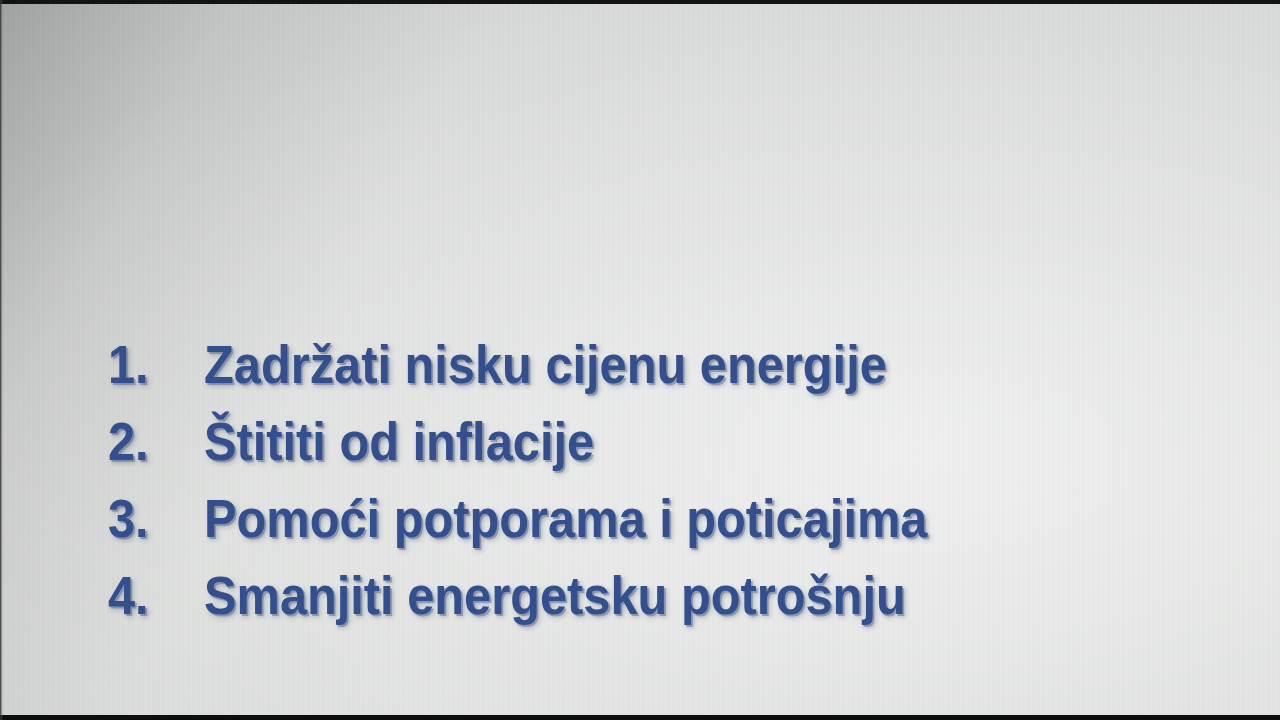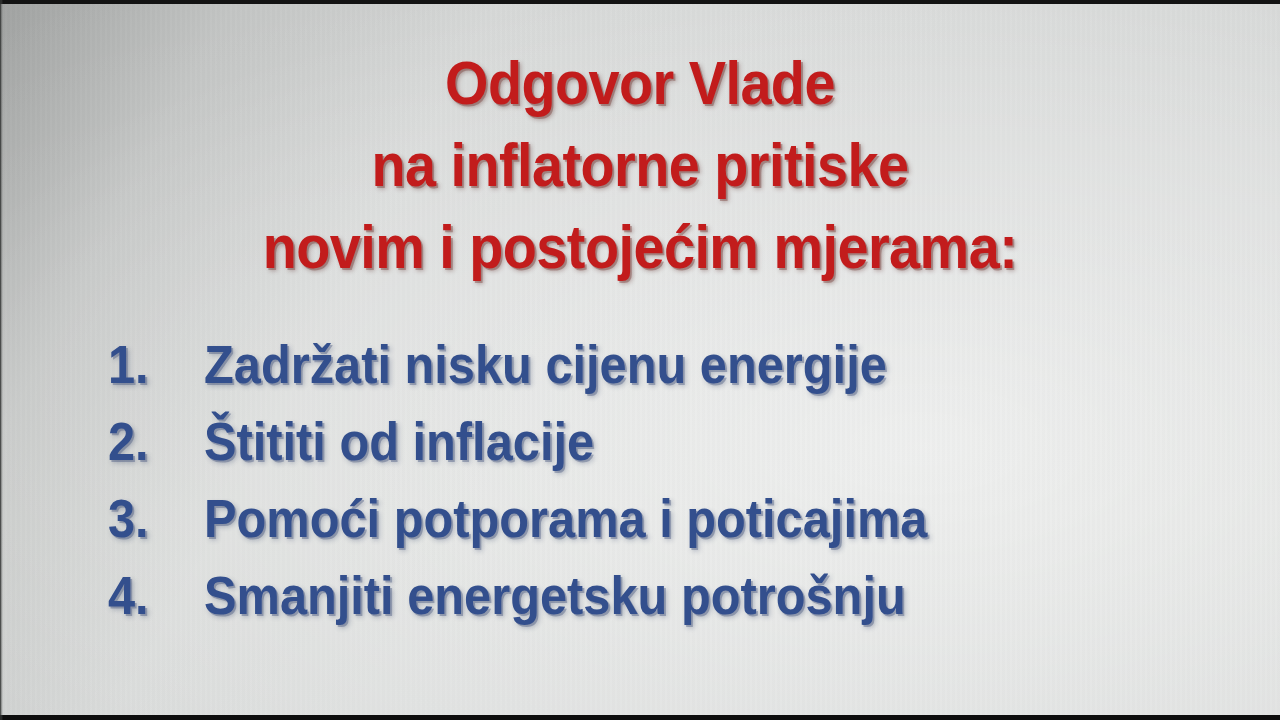--- a/index.html
+++ b/index.html
@@ -144,25 +144,20 @@
   <div class="bg-base"></div>
   <div class="bg-glow"></div>
   <div class="bg-noise"></div>
 
   <div class="bar bar-top"></div>
   <div class="bar bar-bottom"></div>
   <div class="bar-left"></div>
 
   <div class="content">
 
-    <div class="title-block">
-      <div class="title-line title-line-1">Odgovor Vlade</div>
-      <div class="title-line title-line-2">na inflatorne pritiske</div>
-      <div class="title-line title-line-3">novim i postojećim mjerama:</div>
-    </div>
 
     <div class="list-block">
 
       <div class="list-item">
         <span class="list-number">1.</span>
         <span class="list-text">Zadržati nisku cijenu energije</span>
       </div>
 
       <div class="list-item">
         <span class="list-number">2.</span>

